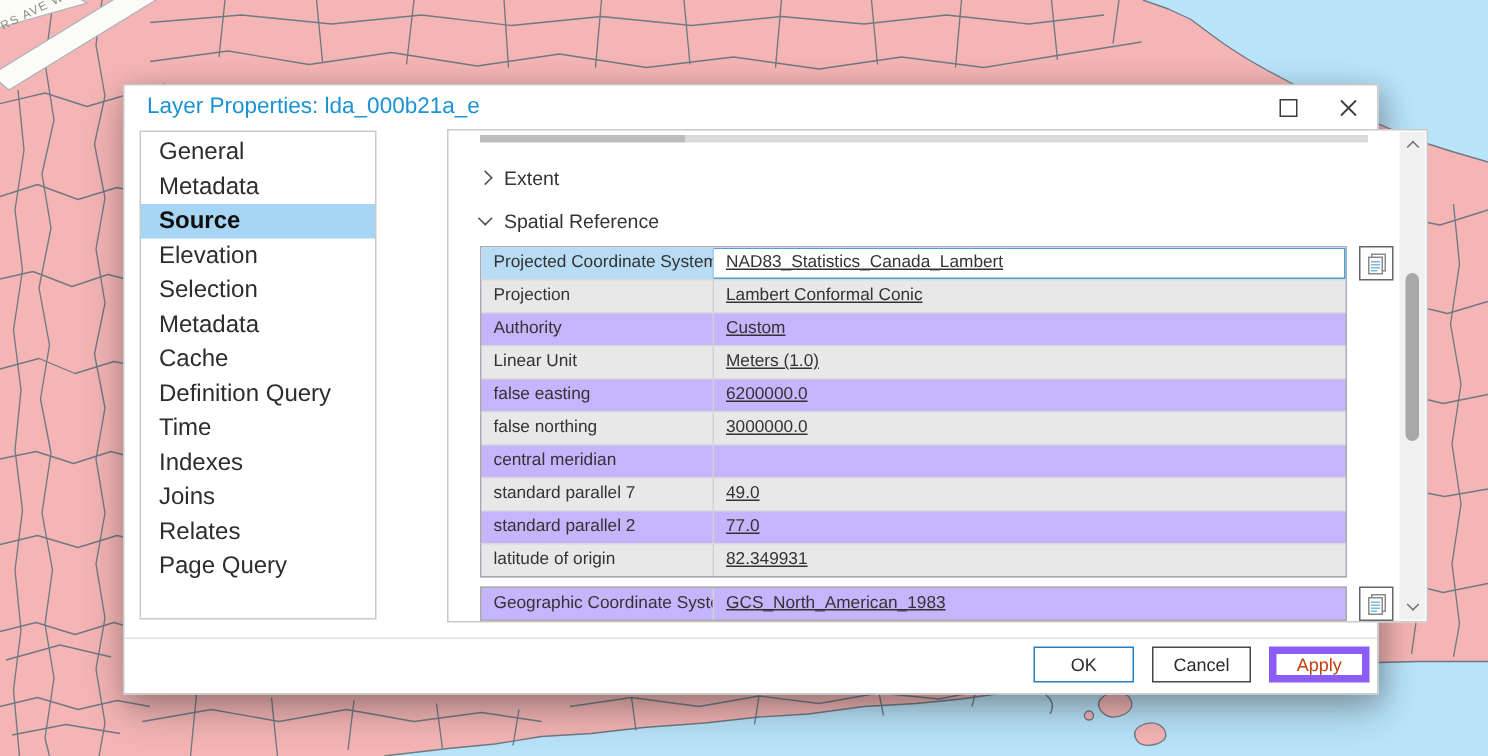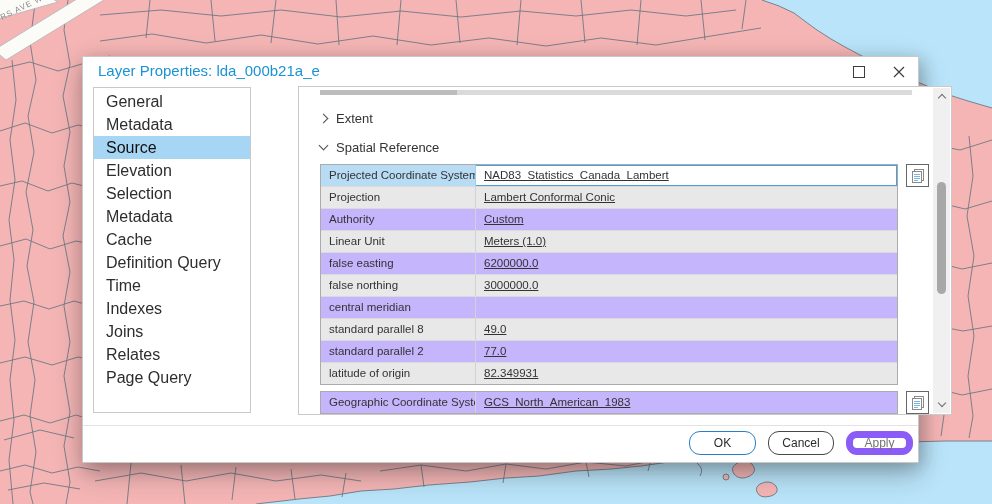--- a/index.html
+++ b/index.html
@@ -14,21 +14,21 @@
   .titlebar{position:absolute;left:0;top:0;right:0;height:30px;}
   .title{position:absolute;left:15px;top:5px;font-size:15px;color:#1b92d4;white-space:nowrap;}
   .winbtn{position:absolute;top:2px;width:30px;height:26px;display:flex;align-items:center;justify-content:center;cursor:default;}
   .winbtn.max{right:44px}.winbtn.close{right:4px}
   .maxglyph{width:10px;height:10px;border:1px solid #3d3d3d;}
 
   
   .sidebar{position:absolute;left:10px;top:30px;width:158px;height:326px;
            border:1px solid #c9c9c9;box-sizing:border-box;padding-top:2px;background:#fff;}
   .side-item{height:23px;line-height:23px;padding-left:12px;font-size:16px;color:#2d2d2d;white-space:nowrap;}
-  .side-item.selected{background:#a7d5f4;font-weight:normal;color:#101010;}
+  .side-item.selected{background:#a7d5f4;font-weight:bold;color:#101010;}
 
   
   .content{position:absolute;left:180px;top:29px;width:654px;height:329px;
            border:1px solid #c9c9c9;box-sizing:border-box;background:#fff;margin-left:35px;}
   .remnant-dark{position:absolute;left:21px;top:3px;width:137px;height:5px;background:#bcbcbc;}
   .remnant-light{position:absolute;left:158px;top:3px;width:455px;height:5px;background:#dadada;}
 
   .section{position:absolute;left:21px;height:16px;display:flex;align-items:center;gap:9px;
            font-size:13px;color:#333;cursor:default;}
   .sec-extent{top:23px}.sec-spatial{top:52px}
@@ -55,24 +55,24 @@
   .copy1{top:77px}.copy2{top:304px}
 
   .vscroll{position:absolute;right:1px;top:1px;width:17px;height:325px;background:#f0f0f0;}
   .sarrow{position:absolute;left:0;width:17px;height:17px;display:flex;align-items:center;justify-content:center;}
   .sarrow.up{top:0}.sarrow.down{bottom:0}
   .sthumb{position:absolute;left:4px;top:94px;width:9px;height:112px;background:#a8a8a8;border-radius:5px;}
 
   
   .footer-sep{position:absolute;left:0;right:0;top:368px;height:1px;background:#e2e2e2;}
   .btn{position:absolute;top:374px;height:24px;background:#fff;color:#2b2b2b;font-size:12px;
-       font-family:inherit;display:flex;align-items:center;justify-content:center;box-sizing:border-box;cursor:default;border-radius:11px;}
+       font-family:inherit;display:flex;align-items:center;justify-content:center;box-sizing:border-box;cursor:default;}
   .btn-ok{left:606px;width:67px;border:1px solid #2a7fc4;}
   .btn-cancel{left:685px;width:66px;border:1px solid #474747;}
-  .btn-apply{left:763px;width:67px;border:7px solid #8b5cf6;color:#737373;}
+  .btn-apply{left:763px;width:67px;border:5px solid #8b5cf6;color:#c2410c;}
 </style>
 </head>
 <body>
 
 <div class="stage">
 
   <svg class="map" width="992" height="504" viewBox="0 0 992 504">
     <rect x="0" y="0" width="992" height="504" fill="#f5b5b5"></rect>
 
     <path d="M762,0 L992,0 L992,108 L968,101 L946,94 L927,86 L908,78 L891,71 L876,63 L860,55 L845,47 L831,39 L817,30 L806,22 L794,13 L779,6 Z" fill="#b9e4fa"></path>
@@ -191,21 +191,21 @@
           <div class="tc val">6200000.0</div>
         </div>
         <div class="trow">
           <div class="tc lab">false northing</div>
           <div class="tc val">3000000.0</div>
         </div>
         <div class="trow">
           <div class="tc lab">central meridian</div>
         </div>
         <div class="trow">
-          <div class="tc lab">standard parallel 8</div>
+          <div class="tc lab">standard parallel 7</div>
           <div class="tc val">49.0</div>
         </div>
         <div class="trow">
           <div class="tc lab">standard parallel 2</div>
           <div class="tc val">77.0</div>
         </div>
         <div class="trow">
           <div class="tc lab">latitude of origin</div>
           <div class="tc val">82.349931</div>
         </div>

